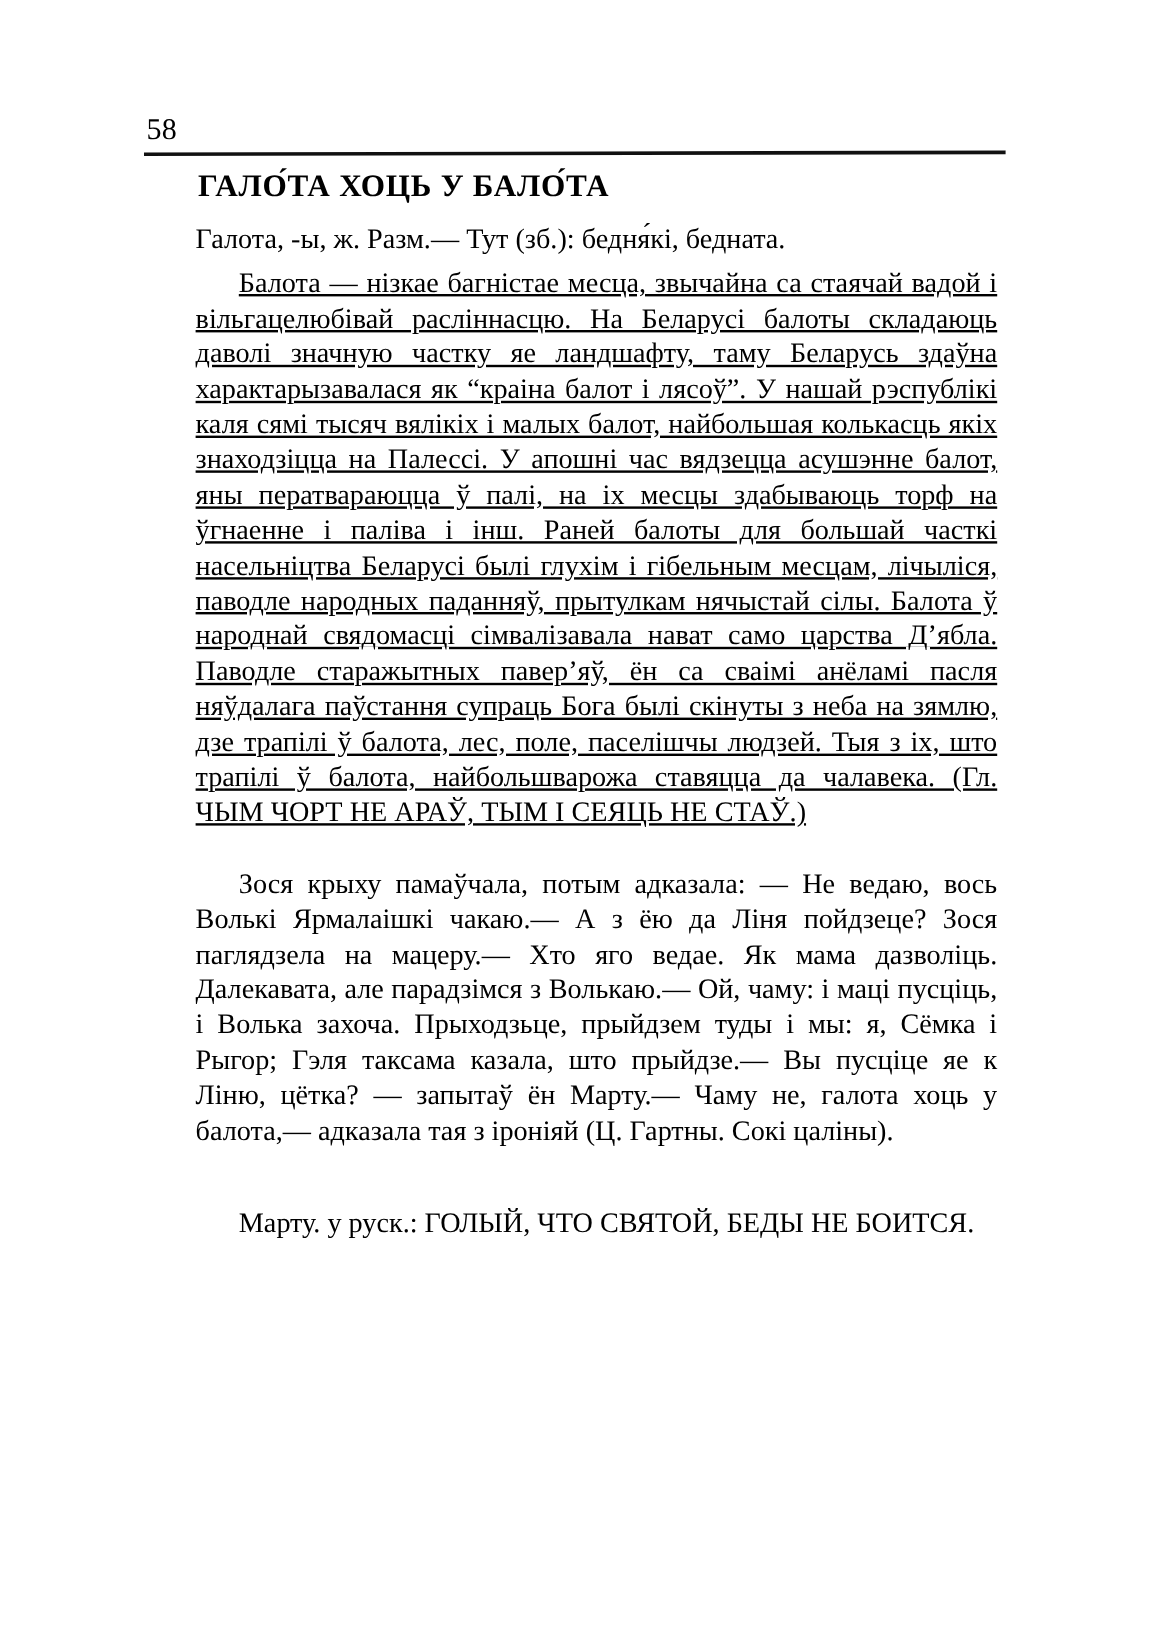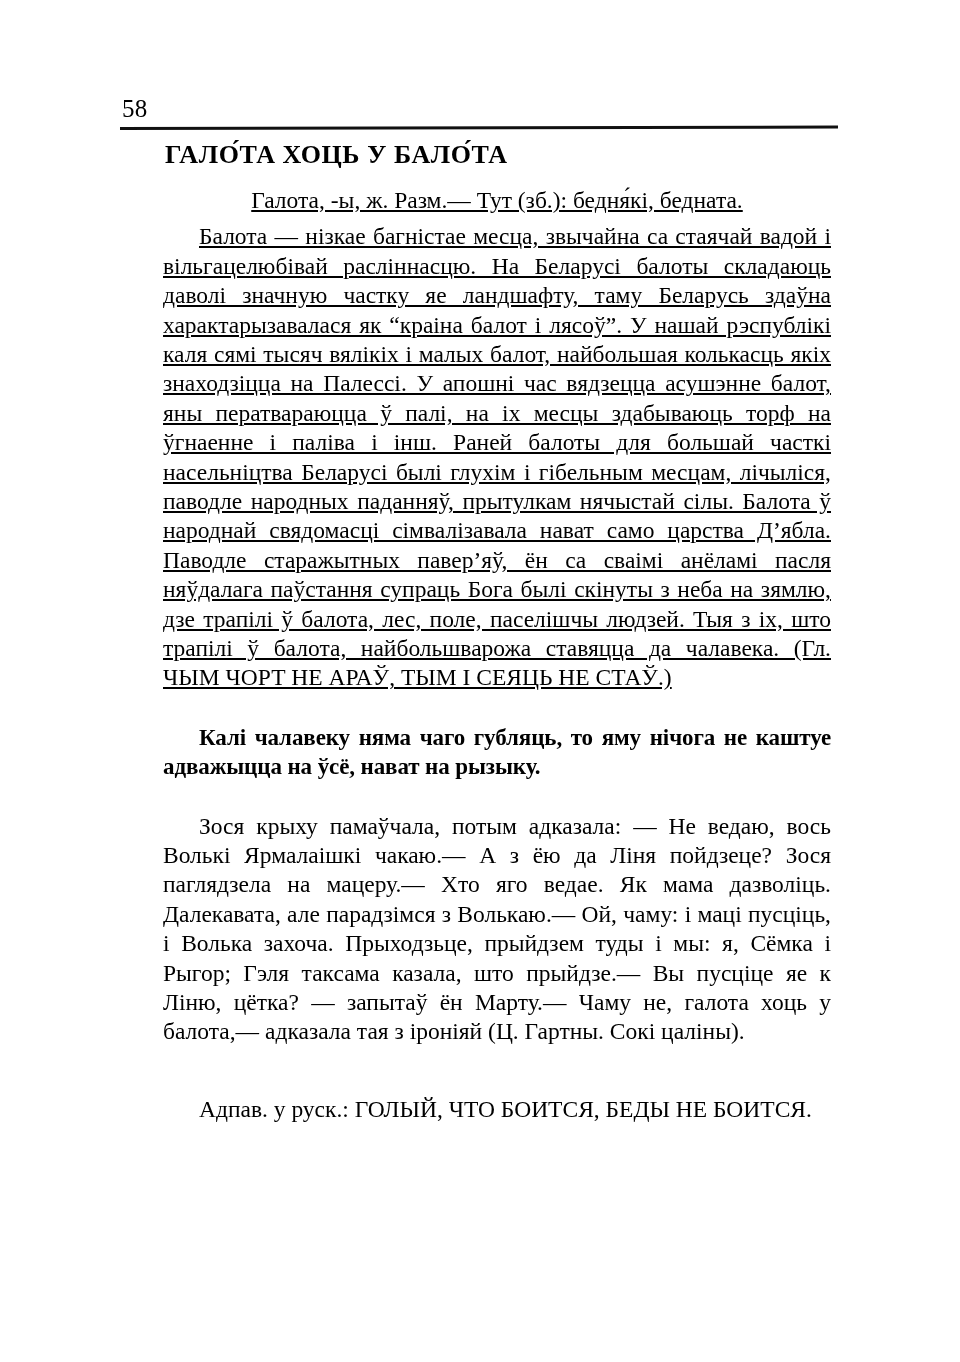--- a/index.html
+++ b/index.html
@@ -70,22 +70,21 @@
     font-size: 23.5px;
     line-height: 29.4px;
     text-align: justify;
     text-justify: inter-word;
     hyphens: none;
   }
 
   .gloss {
     text-indent: 0;
     margin-bottom: 7px;
-    text-align: center;
-    text-decoration: underline;
+    text-align: left;
   }
 
   .body-para {
     text-indent: 36px;
     margin-bottom: 0;
     text-decoration: underline;
   }
 
   .proverb {
     font-weight: bold;
@@ -126,21 +125,20 @@
   </div>
 
   <div class="column">
 
     <h1 class="entry-title">ГАЛО́ТА ХОЦЬ У БАЛО́ТА</h1>
 
     <p class="gloss">Галота, -ы, ж. Разм.— Тут (зб.): бедня́кі, бедната.</p>
 
     <p class="body-para">Балота — нізкае багністае месца, звычайна са стаячай вадой і вільгацелюбівай расліннасцю. На Беларусі балоты складаюць даволі значную частку яе ландшафту, таму Беларусь здаўна характарызавалася як “краіна балот і лясоў”. У нашай рэспублікі каля сямі тысяч вялікіх і малых балот, найбольшая колькасць якіх знаходзіцца на Палессі. У апошні час вядзецца асушэнне балот, яны ператвараюцца ў палі, на іх месцы здабываюць торф на ўгнаенне і паліва і інш. Раней балоты для большай часткі насельніцтва Беларусі былі глухім і гібельным месцам, лічыліся, паводле народных паданняў, прытулкам нячыстай сілы. Балота ў народнай свядомасці сімвалізавала нават само царства Д’ябла. Паводле старажытных павер’яў, ён са сваімі анёламі пасля няўдалага паўстання супраць Бога былі скінуты з неба на зямлю, дзе трапілі ў балота, лес, поле, паселішчы людзей. Тыя з іх, што трапілі ў балота, найбольшварожа ставяцца да чалавека. (Гл. ЧЫМ ЧОРТ НЕ АРАЎ, ТЫМ І СЕЯЦЬ НЕ СТАЎ.)</p>
 
-    <p class="proverb">Калі чалавеку няма чаго губляць, то яму нічога не каштуе адважыцца на ўсё, нават на рызыку.</p>
 
 
     <p class="citation">Зося крыху памаўчала, потым адказала: — Не ведаю, вось Волькі Ярмалаішкі чакаю.— А з ёю да Ліня пойдзеце? Зося паглядзела на мацеру.— Хто яго ведае. Як мама дазволіць. Далекавата, але парадзімся з Волькаю.— Ой, чаму: і маці пусціць, і Волька захоча. Прыходзьце, прыйдзем туды і мы: я, Сёмка і Рыгор; Гэля таксама казала, што прыйдзе.— Вы пусціце яе к Ліню, цётка? — запытаў ён Марту.— Чаму не, галота хоць у балота,— адказала тая з іроніяй (Ц. Гартны. Сокі цаліны).</p>
 
-    <p class="equivalent">Адпав. у руск.: ГОЛЫЙ, ЧТО БОИТСЯ, БЕДЫ НЕ БОИТСЯ.</p>
+    <p class="equivalent">Марту. у руск.: ГОЛЫЙ, ЧТО СВЯТОЙ, БЕДЫ НЕ БОИТСЯ.</p>
 
   </div>
 </div>
 
 </body></html>

